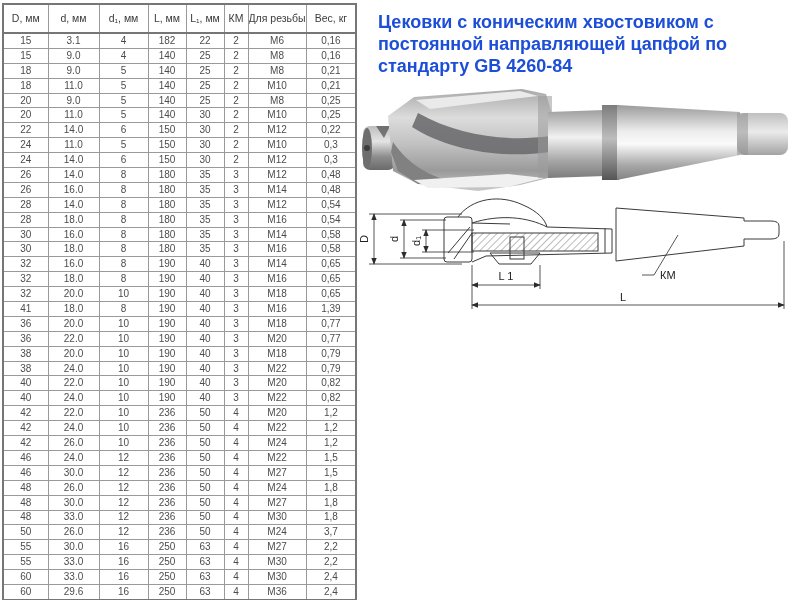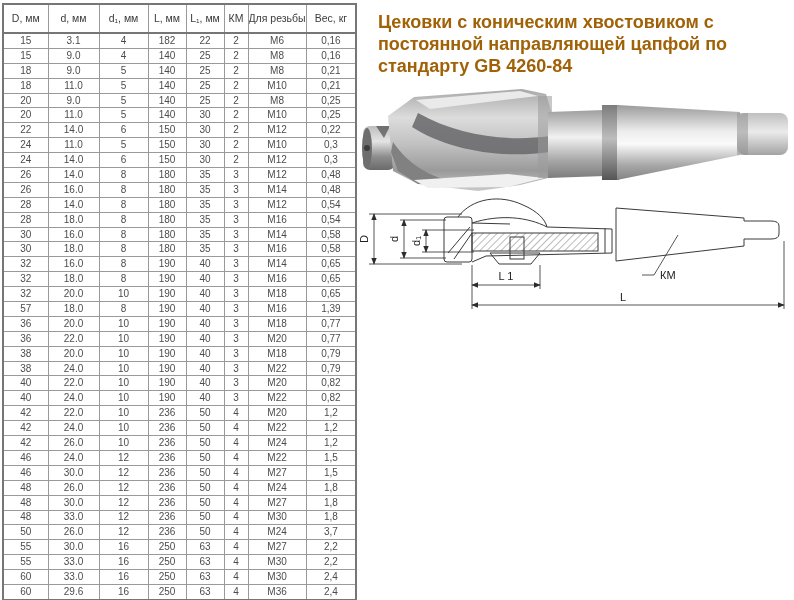--- a/index.html
+++ b/index.html
@@ -21,21 +21,21 @@
   table.spec th{
     height:27px;font-size:10.5px;font-weight:normal;color:#3c3c3c;
     line-height:1.12;border-bottom:2px solid #767676;
   }
   table.spec td{
     height:13.9px;font-size:10px;color:#4c4c4c;line-height:1;
   }
   
   .title{
     position:absolute;left:378px;top:11px;width:412px;
-    font-size:18px;line-height:22px;font-weight:bold;color:#a16207;
+    font-size:18px;line-height:22px;font-weight:bold;color:#1d4ed8;
   }
   .photo{position:absolute;left:360px;top:84px;}
   .drawing{position:absolute;left:360px;top:193px;}
   .dim-text{font-size:11px;fill:#222;font-family:"Liberation Sans","DejaVu Sans",sans-serif;}
 </style>
 </head>
 <body>
 
 <table class="spec">
   <colgroup>
@@ -235,21 +235,21 @@
         <td>32</td>
         <td>20.0</td>
         <td>10</td>
         <td>190</td>
         <td>40</td>
         <td>3</td>
         <td>М18</td>
         <td>0,65</td>
       </tr>
       <tr>
-        <td>57</td>
+        <td>41</td>
         <td>18.0</td>
         <td>8</td>
         <td>190</td>
         <td>40</td>
         <td>3</td>
         <td>М16</td>
         <td>1,39</td>
       </tr>
       <tr>
         <td>36</td>

